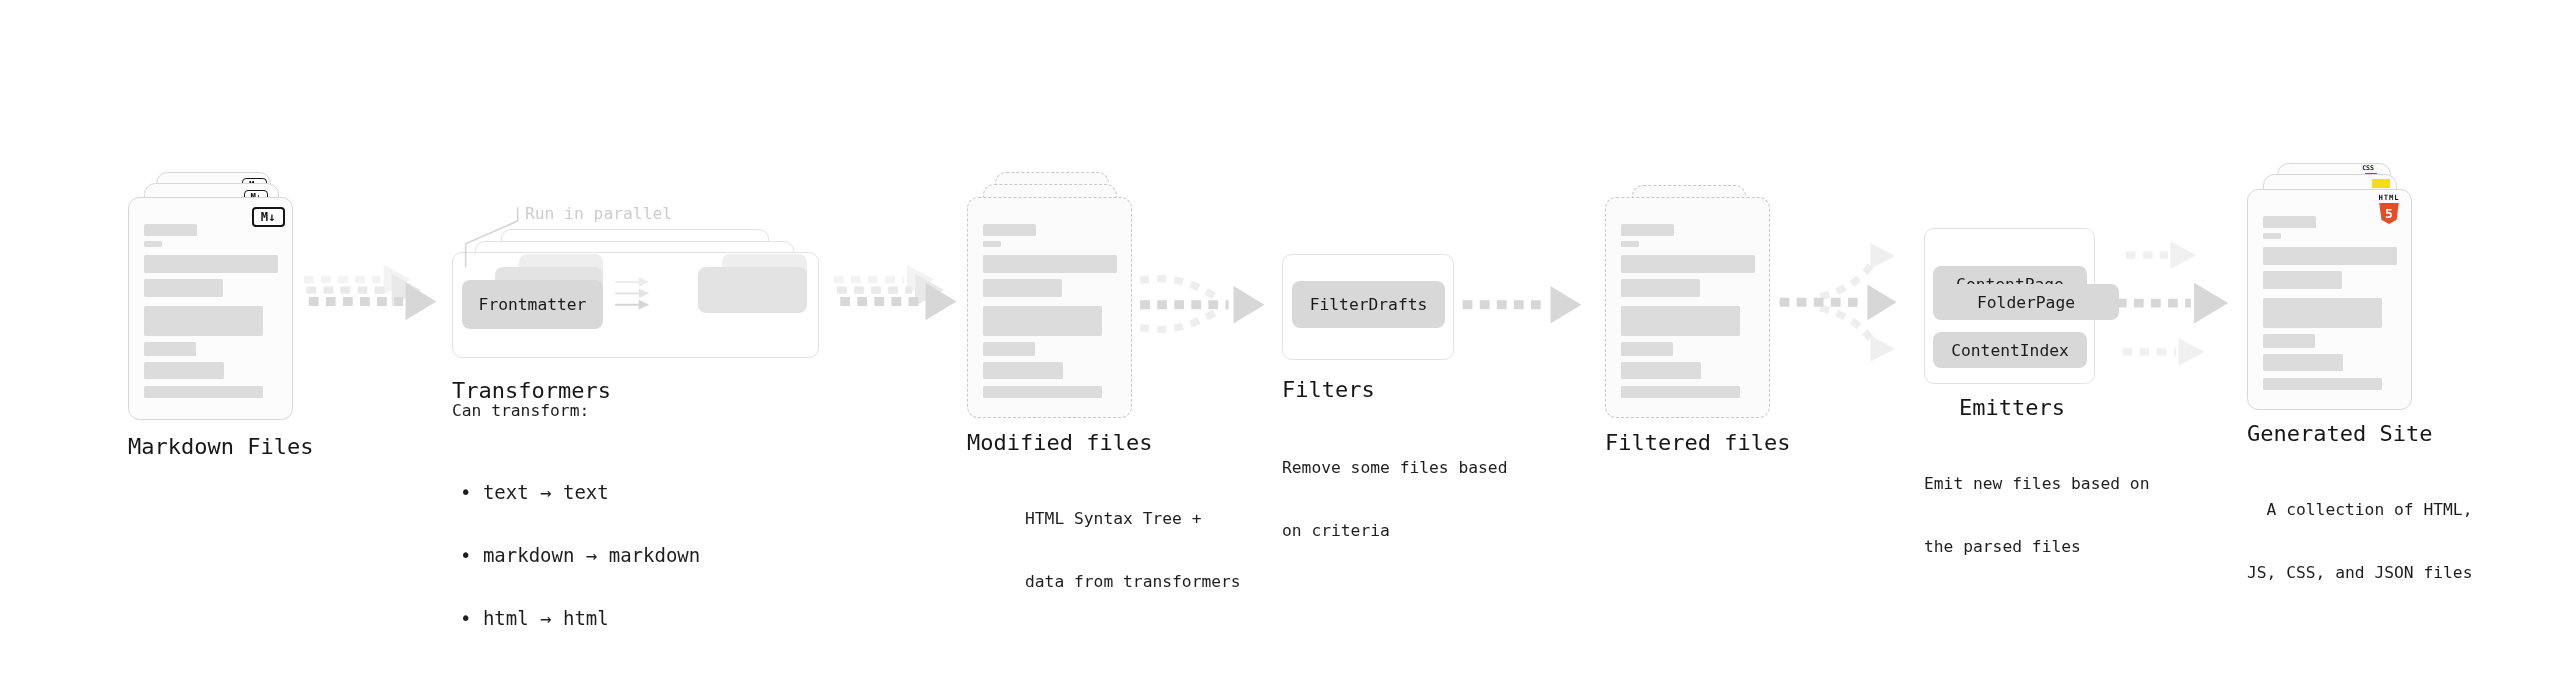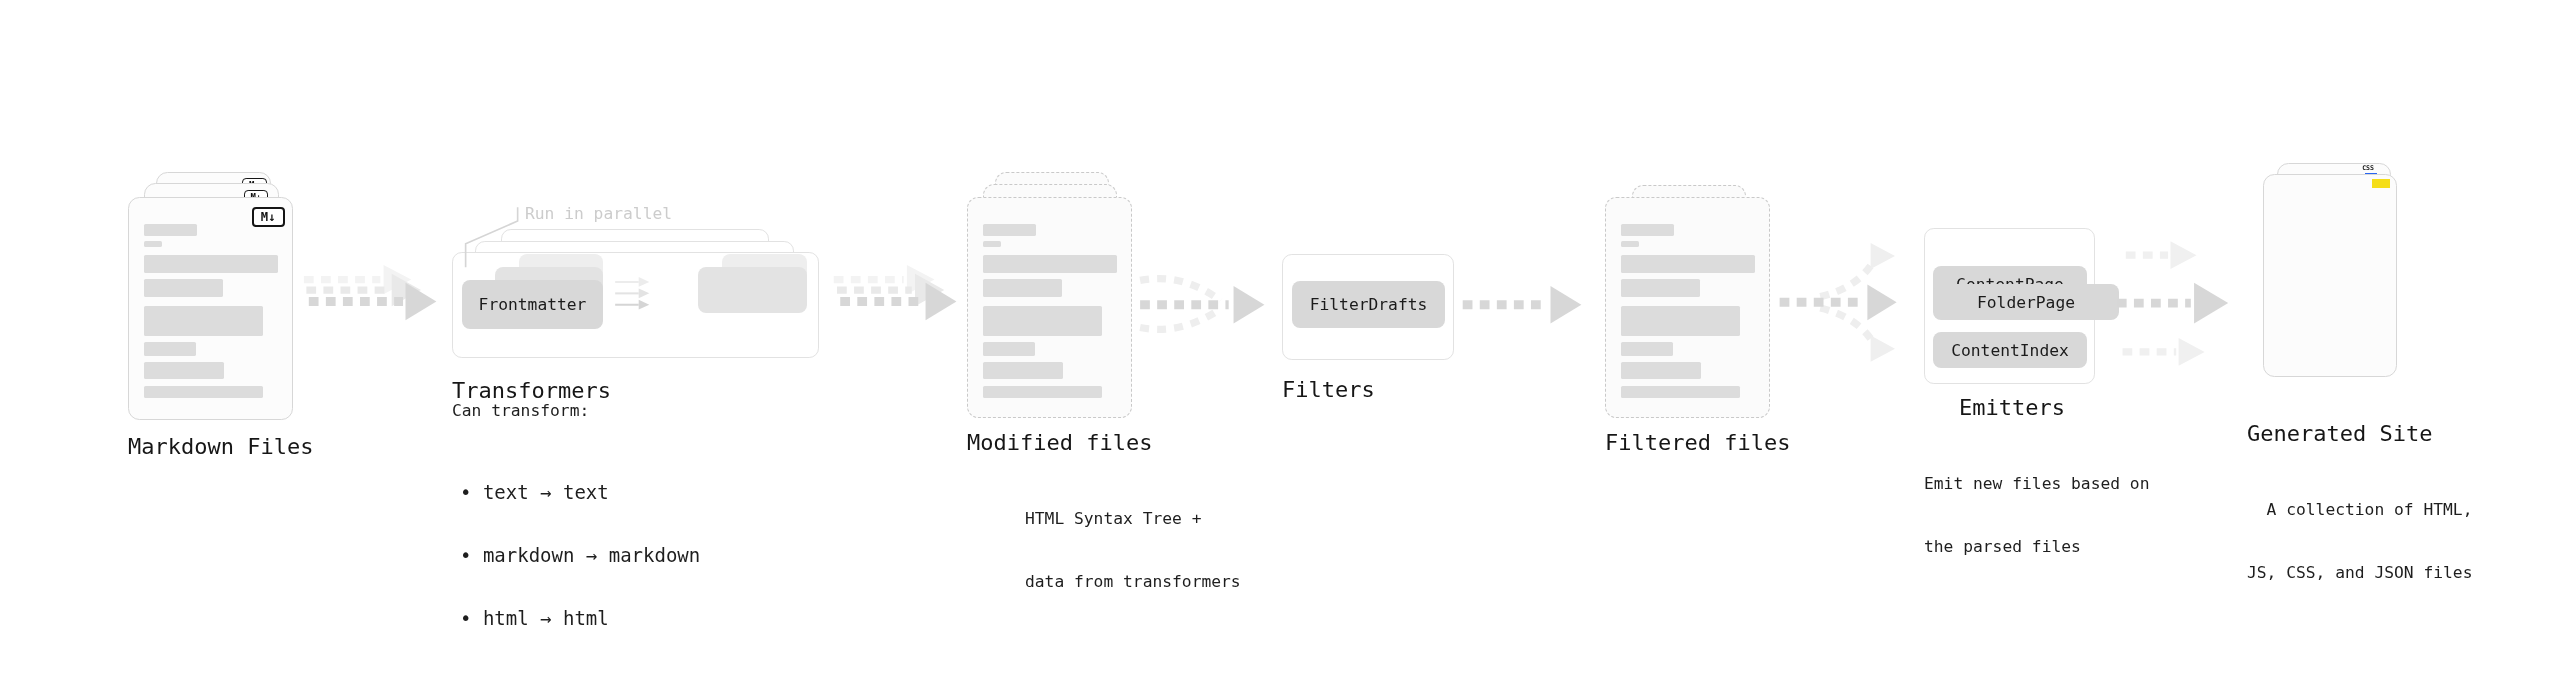--- a/index.html
+++ b/index.html
@@ -100,20 +100,24 @@
     </div>
   <div class="h1" style="left:967px;top:430px;">Modified files</div>
   <div class="cap" style="left:1025px;top:466px;">
     <div>HTML Syntax Tree +</div>
     <div>data from transformers</div>
   </div>
 
   <div class="box" style="left:1282px;top:254px;width:172px;height:106px;"></div>
   <div class="pill" style="left:1292px;top:281px;width:153px;height:47px;"><span>FilterDrafts</span></div>
   <div class="h1" style="left:1282px;top:377px;">Filters</div>
+  <div class="cap" style="left:1282px;top:415px;">
+    <div>Remove some files based</div>
+    <div>on criteria</div>
+  </div>
 
   <div class="card dashed" style="left:1632px;top:185px;width:114px;height:203px;"></div>
   <div class="card dashed" style="left:1605px;top:197px;width:165px;height:221px;">
       <div class="bar" style="top: 26px; width: 53px; height: 12.2px;"></div>
       <div class="bar" style="top: 43px; width: 18.7px; height: 5.7px;"></div>
       <div class="bar" style="top: 57px; width: 134px; height: 18px;"></div>
       <div class="bar" style="top: 81px; width: 79px; height: 18px;"></div>
       <div class="bar" style="top: 108px; width: 119px; height: 30px;"></div>
       <div class="bar" style="top: 144px; width: 52px; height: 14px;"></div>
       <div class="bar" style="top: 164px; width: 80px; height: 17px;"></div>
@@ -133,20 +137,36 @@
 
   <div class="card" style="left:2277px;top:163px;width:114px;height:203px;">
     <div class="css-badge">
       <div class="css-word">CSS</div>
       <div class="css-bar"></div>
     </div>
   </div>
   <div class="card" style="left:2263px;top:174px;width:134px;height:203px;">
     <div class="js-badge"></div>
   </div>
+  <div class="card" style="left:2247px;top:189px;width:165px;height:221px;">
+    <div class="html5-badge">
+      <div class="html5-word">HTML</div>
+      <div class="html5-shield">
+          <span>5</span>
+        </div>
+    </div>
+  <div class="bar" style="top: 26px; width: 53px; height: 12.2px;"></div>
+      <div class="bar" style="top: 43px; width: 18.7px; height: 5.7px;"></div>
+      <div class="bar" style="top: 57px; width: 134px; height: 18px;"></div>
+      <div class="bar" style="top: 81px; width: 79px; height: 18px;"></div>
+      <div class="bar" style="top: 108px; width: 119px; height: 30px;"></div>
+      <div class="bar" style="top: 144px; width: 52px; height: 14px;"></div>
+      <div class="bar" style="top: 164px; width: 80px; height: 17px;"></div>
+      <div class="bar" style="top: 188px; width: 119px; height: 12.2px;"></div>
+    </div>
   <div class="h1" style="left:2247px;top:421px;">Generated Site</div>
   <div class="cap" style="left:2247px;top:457px;text-align:right;">
     <div>A collection of HTML,</div>
     <div>JS, CSS, and JSON files</div>
   </div>
 
   <svg class="connectors" width="2576" height="681" viewBox="0 0 3170 838">
 
     <path d="M637,255 L637,272 L573,300 L573,329" fill="none" stroke="#d5d5d5" stroke-width="2"></path>
 

